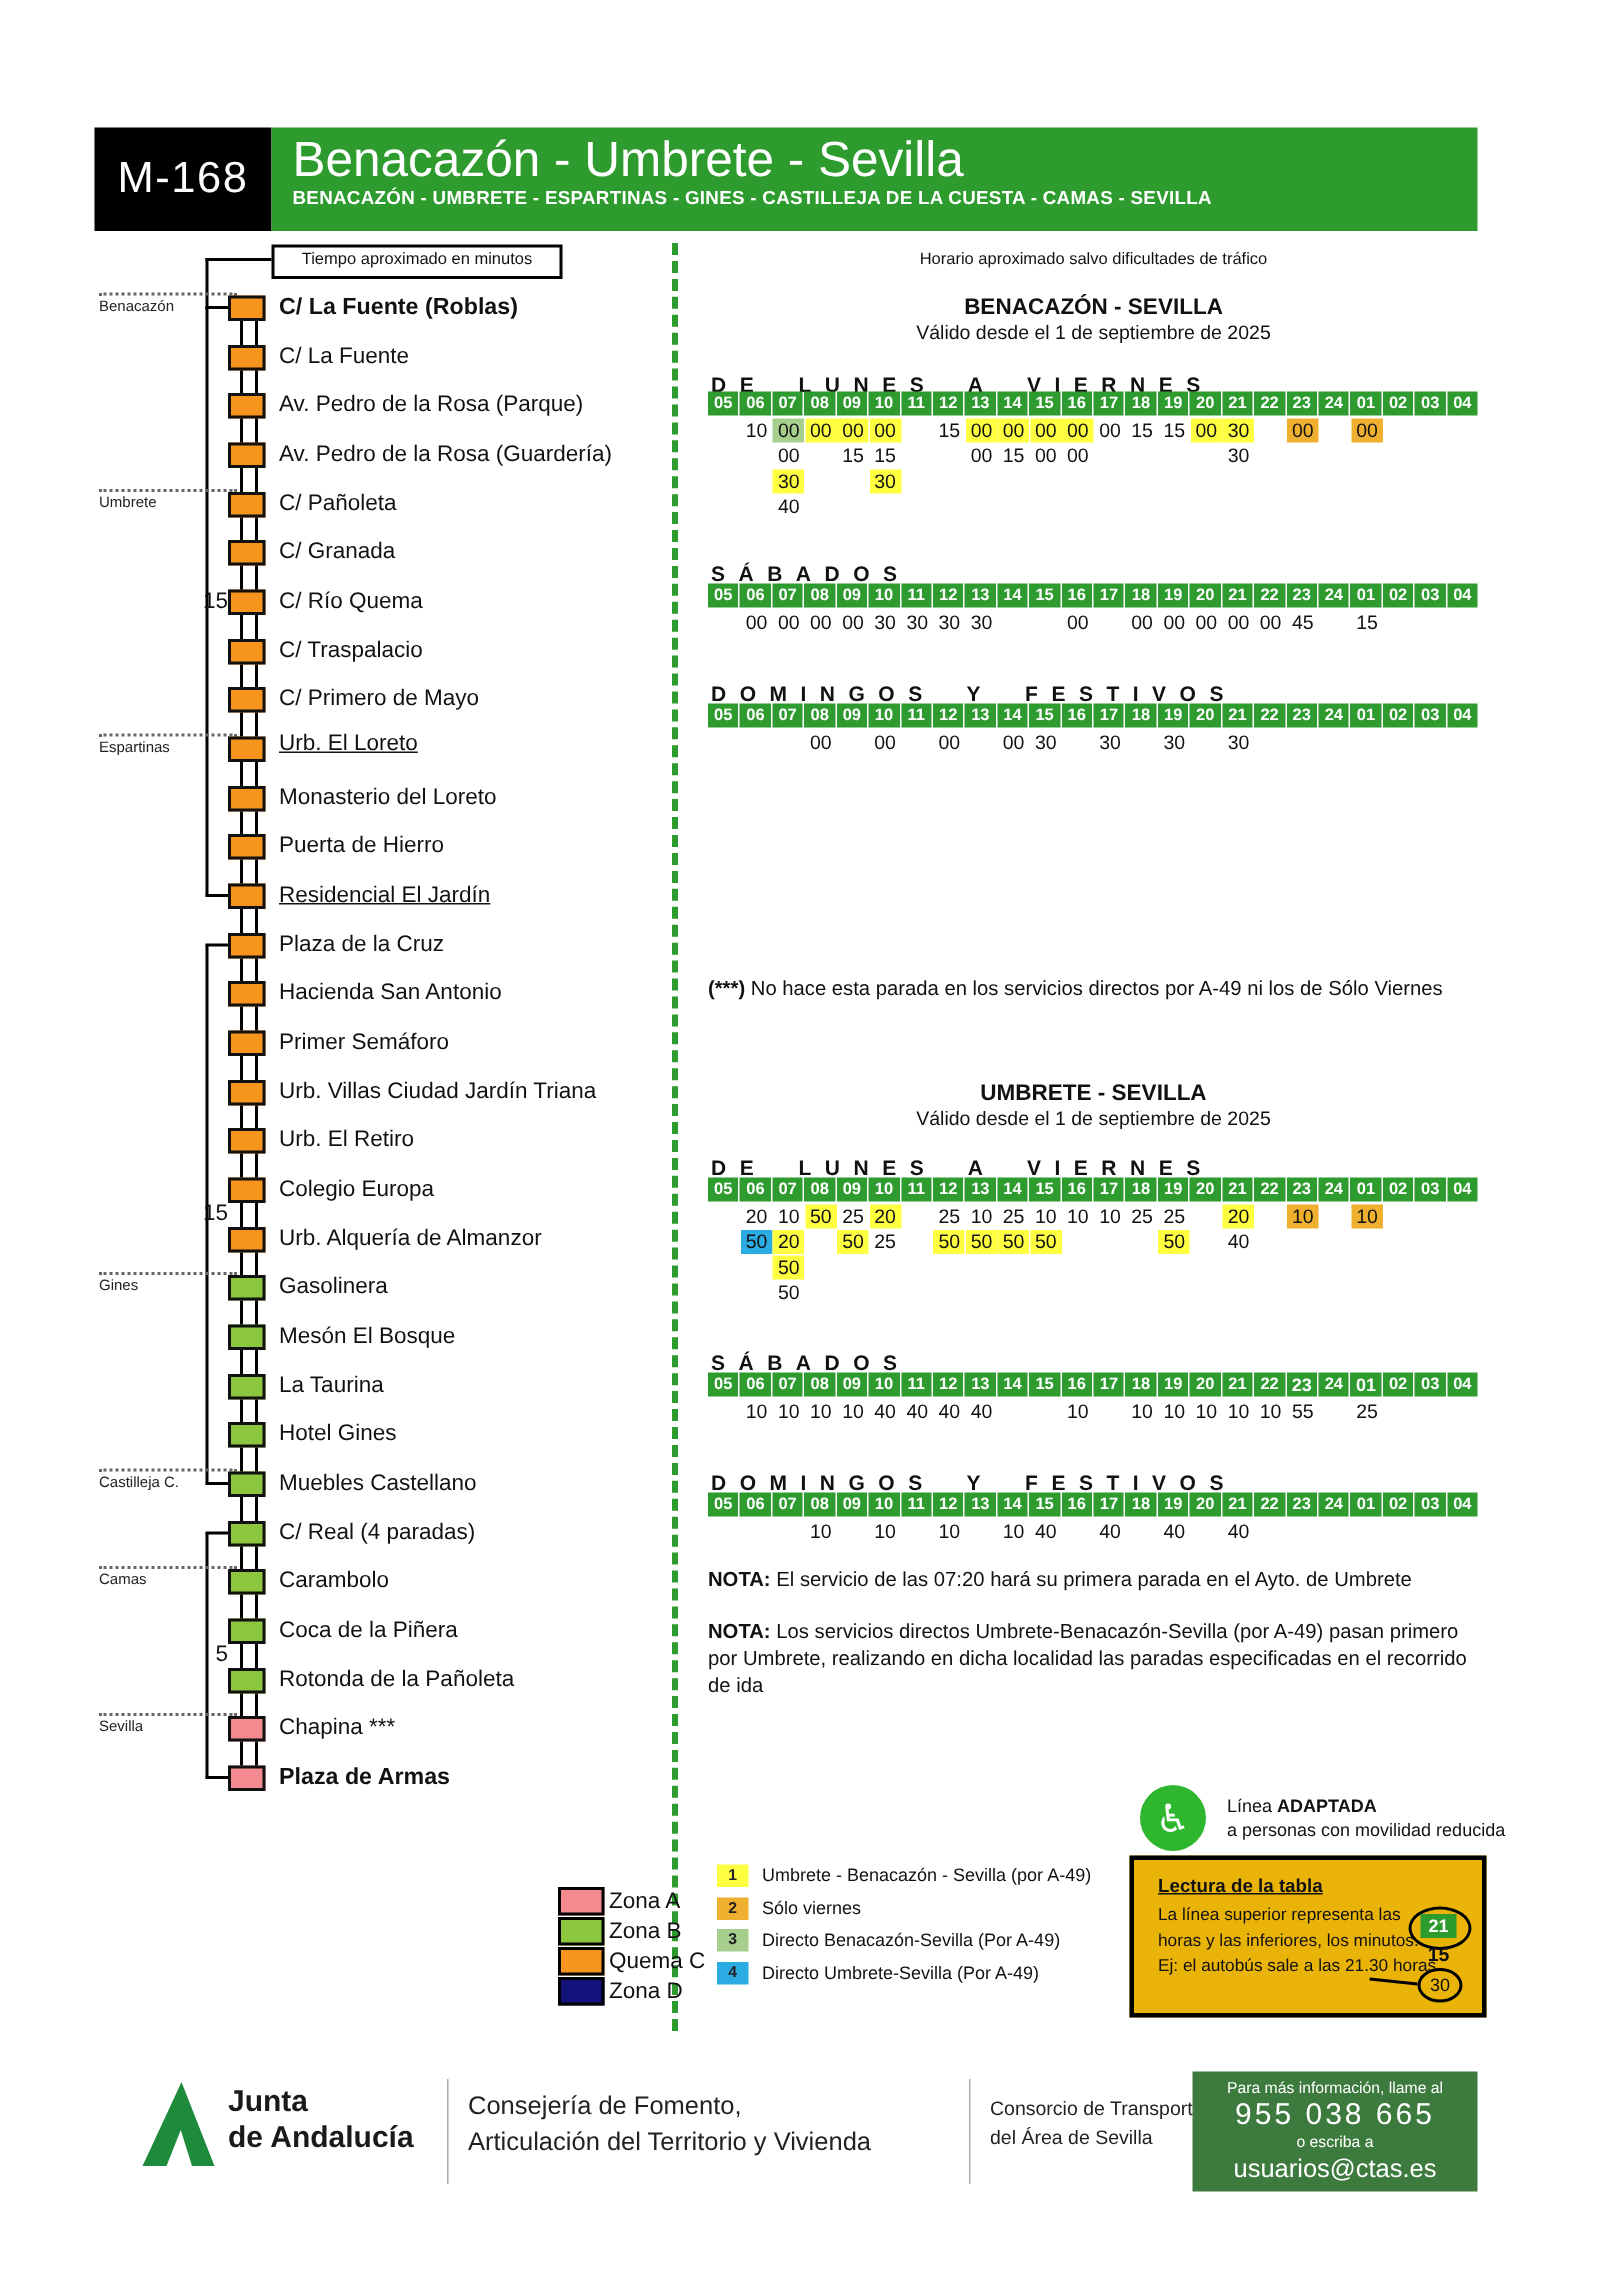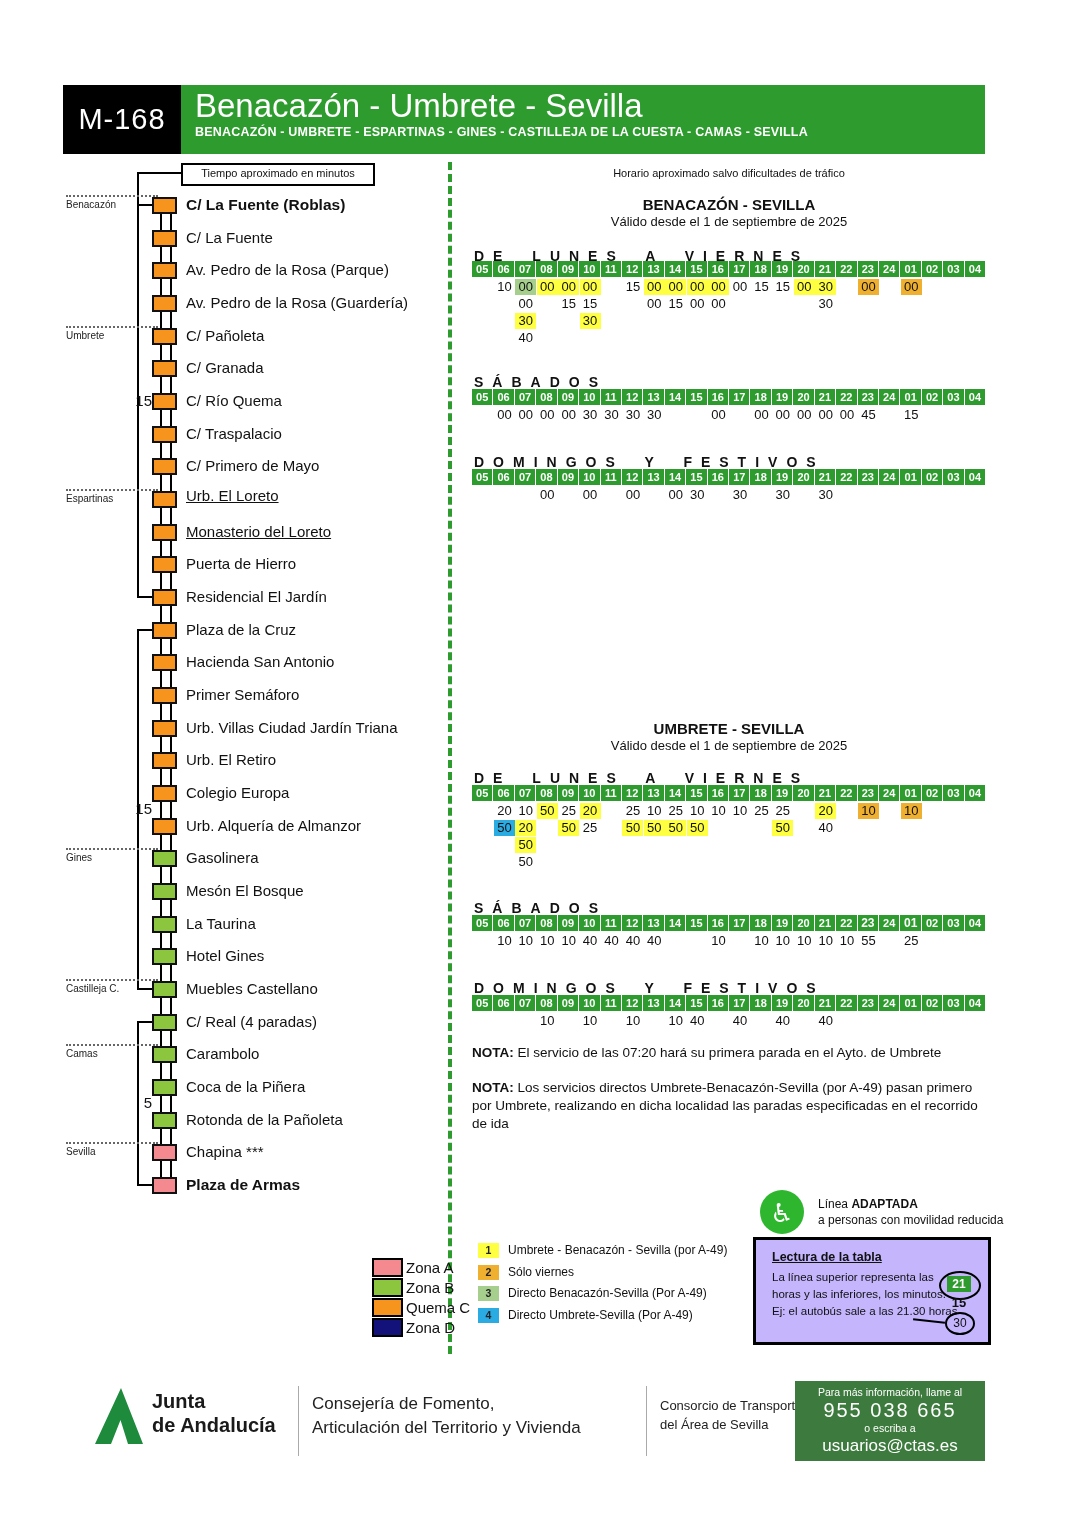--- a/index.html
+++ b/index.html
@@ -54,21 +54,21 @@
   .zl-lbl{left:406px;font-size:15px;line-height:19px;}
   .sv-chip{left:478px;width:21px;height:15px;text-align:center;font-size:10.5px;
            font-weight:bold;line-height:15px;color:#222;}
   .sv-lbl{left:508px;font-size:12px;line-height:15px;white-space:nowrap;}
 
   .wheel{left:760px;top:1190px;width:44px;height:44px;border-radius:50%;background:#2eb62e;
          color:#fff;font-size:26px;text-align:center;line-height:46px;
          font-family:"DejaVu Sans",sans-serif;}
   .adapted-t1,.adapted-t2{left:818px;font-size:12px;}
 
-  .lect{left:753px;top:1237px;width:232px;height:102px;border:3px solid #000;background:#c4b5fd;}
+  .lect{left:753px;top:1237px;width:232px;height:102px;border:3px solid #000;background:#eab308;}
   .lect-title{position:absolute;left:16px;top:10px;font-size:12.5px;font-weight:bold;text-decoration:underline;}
   .lect-line{position:absolute;left:16px;font-size:11.5px;white-space:nowrap;}
   .lect-hour{position:absolute;left:191px;top:36px;width:24px;height:16px;background:#2e9b2e;
              color:#fff;font-weight:bold;font-size:12px;text-align:center;line-height:16px;}
   .lect-ell{position:absolute;left:183px;top:31px;width:38px;height:25px;border:2px solid #000;border-radius:50%;}
   .lect-m1{position:absolute;left:191px;top:55px;width:24px;text-align:center;font-weight:bold;font-size:13px;}
   .lect-c30{position:absolute;left:189px;top:72px;width:26px;height:19px;border:2px solid #000;
             border-radius:50%;text-align:center;font-size:12px;line-height:19px;}
   .lect-conn{position:absolute;left:157px;top:80px;width:32px;height:2px;background:#000;transform:rotate(6deg);}
 
@@ -137,25 +137,25 @@
       <div class="abs stop-lbl" style="top: 392.002px;">C/ Río Quema</div>
       <div class="abs sq" style="left: 152px; top: 425.669px; background: rgb(247, 148, 30);"></div>
       <div class="abs stop-lbl" style="top: 424.669px;">C/ Traspalacio</div>
       <div class="abs sq" style="left: 152px; top: 458.336px; background: rgb(247, 148, 30);"></div>
       <div class="abs stop-lbl" style="top: 457.336px;">C/ Primero de Mayo</div>
       <div class="abs town-line" style="top: 489.003px;"></div>
       <div class="abs town" style="top: 493.003px;">Espartinas</div>
       <div class="abs sq" style="left: 152px; top: 491.003px; background: rgb(247, 148, 30);"></div>
       <div class="abs stop-lbl" style="top: 487px; text-decoration: underline;">Urb. El Loreto</div>
       <div class="abs sq" style="left: 152px; top: 523.67px; background: rgb(247, 148, 30);"></div>
-      <div class="abs stop-lbl" style="top: 522.67px; text-decoration: underline;">Monasterio del Loreto</div>
+      <div class="abs stop-lbl" style="top: 522.67px;">Monasterio del Loreto</div>
       <div class="abs sq" style="left: 152px; top: 556.337px; background: rgb(247, 148, 30);"></div>
       <div class="abs stop-lbl" style="top: 555.337px;">Puerta de Hierro</div>
       <div class="abs sq" style="left: 152px; top: 589.004px; background: rgb(247, 148, 30);"></div>
-      <div class="abs stop-lbl" style="top: 588.004px;">Residencial El Jardín</div>
+      <div class="abs stop-lbl" style="top: 588.004px; text-decoration: underline;">Residencial El Jardín</div>
       <div class="abs sq" style="left: 152px; top: 621.671px; background: rgb(247, 148, 30);"></div>
       <div class="abs stop-lbl" style="top: 620.671px;">Plaza de la Cruz</div>
       <div class="abs sq" style="left: 152px; top: 654.338px; background: rgb(247, 148, 30);"></div>
       <div class="abs stop-lbl" style="top: 653.338px;">Hacienda San Antonio</div>
       <div class="abs sq" style="left: 152px; top: 687.005px; background: rgb(247, 148, 30);"></div>
       <div class="abs stop-lbl" style="top: 686.005px;">Primer Semáforo</div>
       <div class="abs sq" style="left: 152px; top: 719.672px; background: rgb(247, 148, 30);"></div>
       <div class="abs stop-lbl" style="top: 718.672px;">Urb. Villas Ciudad Jardín Triana</div>
       <div class="abs sq" style="left: 152px; top: 752.339px; background: rgb(247, 148, 30);"></div>
       <div class="abs stop-lbl" style="top: 751.339px;">Urb. El Retiro</div>
@@ -485,20 +485,24 @@
         <div class="mincell" style="left: 107.083px;"><span class="minhl">10</span></div>
         <div class="mincell" style="left: 149.917px;"><span class="minhl">10</span></div>
         <div class="mincell" style="left: 192.75px;"><span class="minhl">10</span></div>
         <div class="mincell" style="left: 214.167px;"><span class="minhl">40</span></div>
         <div class="mincell" style="left: 257px;"><span class="minhl">40</span></div>
         <div class="mincell" style="left: 299.833px;"><span class="minhl">40</span></div>
         <div class="mincell" style="left: 342.667px;"><span class="minhl">40</span></div>
       </div>
     </div>
 
+  <div class="abs footnote" style="top:650px">
+    <span class="bld">(***)</span>
+    <span>No hace esta parada en los servicios directos por A-49 ni los de Sólo Viernes</span>
+  </div>
   <div class="abs nota" style="top:1044px">
     <span class="bld">NOTA:</span>
     <span>El servicio de las 07:20 hará su primera parada en el Ayto. de Umbrete</span>
   </div>
   <div class="abs nota" style="top:1079px">
     <span class="bld">NOTA:</span>
     <span>Los servicios directos Umbrete-Benacazón-Sevilla (por A-49) pasan primero por Umbrete, realizando en dicha localidad las paradas especificadas en el recorrido de ida</span>
   </div>
 
   <div id="zones-legend">

